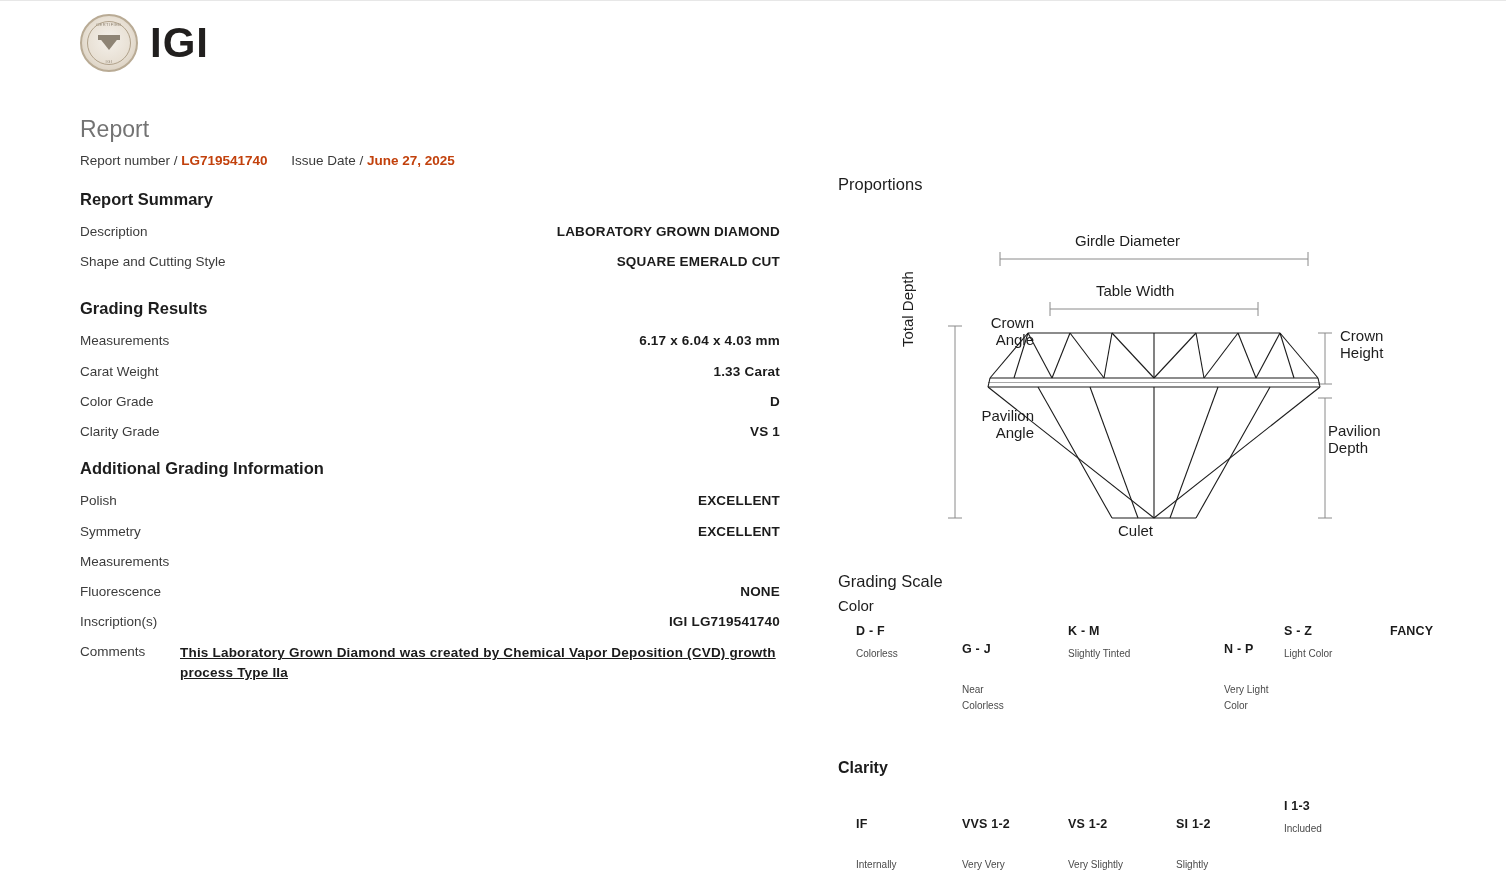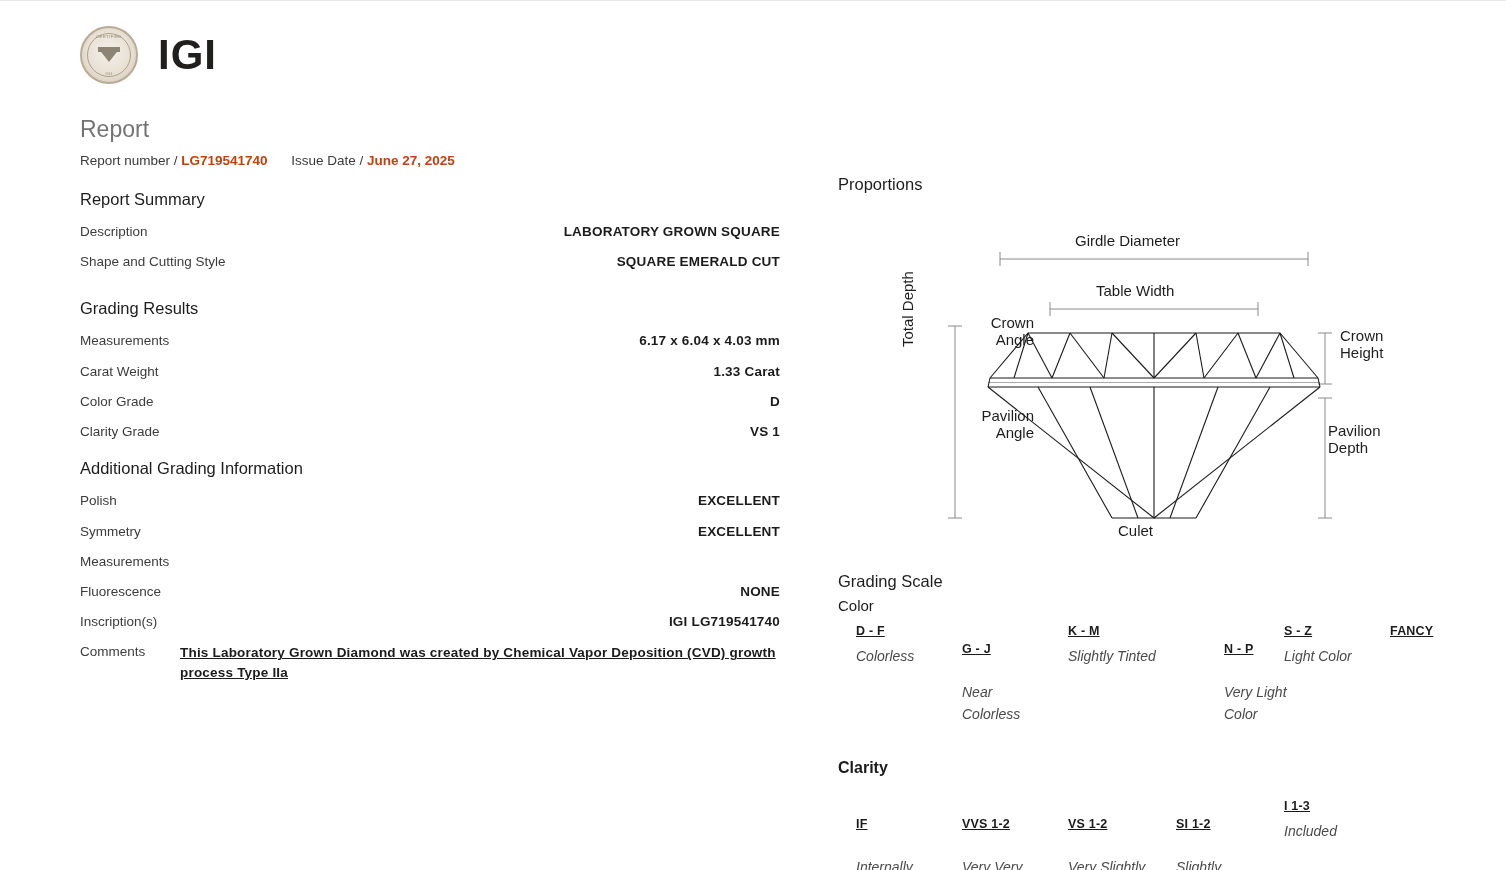--- a/index.html
+++ b/index.html
@@ -7,21 +7,21 @@
     margin: 0; padding: 0;
     width: 1506px; height: 870px;
     background: #ffffff;
     font-family: "Liberation Sans", sans-serif;
     color: #1b1b1b;
     overflow: hidden;
   }
   .page { position: relative; width: 1506px; height: 870px; }
 
   
-  .header { position: absolute; left: 80px; top: 26px; display: flex; align-items: center; gap: 20px; justify-content: flex-end; }
+  .header { position: absolute; left: 80px; top: 14px; display: flex; align-items: center; gap: 12px; justify-content: flex-end; }
   .igi-seal { width: 58px; height: 58px; border-radius: 50%; position: relative;
     background: radial-gradient(circle at 50% 45%, #f4f0ea 0%, #e8e0d4 55%, #cfc3b1 100%);
     border: 2px solid #b9ab95; }
   .igi-seal .ring { position: absolute; inset: 5px; border-radius: 50%; border: 1px solid #b0a18a; }
   .igi-seal .gem { position: absolute; left: 50%; top: 50%; transform: translate(-50%,-50%);
      width: 0; height: 0; border-left: 11px solid transparent; border-right: 11px solid transparent;
      border-top: 14px solid #8e8475; }
   .igi-seal .gemtop { position: absolute; left: 50%; top: 19px; transform: translateX(-50%);
      width: 22px; height: 5px; background: #8e8475; }
   .igi-seal .microtext { position: absolute; left: 0; right: 0; top: 6px; text-align: center;
@@ -29,21 +29,21 @@
   .igi-seal .microtext.bottom { top: auto; bottom: 6px; }
   .igi-word { font-size: 42px; font-weight: 700; letter-spacing: 1px; color: #211f1e; line-height: 1; }
 
   
   .left { position: absolute; left: 80px; top: 116px; width: 700px; }
   .report-title { font-size: 23px; font-weight: 400; color: #737373; margin-bottom: 10px; }
   .meta-line { font-size: 13.5px; color: #3a3a3a; margin-bottom: 22px; }
   .meta-line .strong { font-weight: 700; color: #c2410c; }
   .meta-gap { display: inline-block; width: 16px; }
 
-  .section-title { font-size: 16.5px; font-weight: 400; color: #1d1d1d; margin: 0 0 8px 0; }
+  .section-title { font-size: 16.5px; font-weight: 700; color: #1d1d1d; margin: 0 0 8px 0; }
 
   .row { display: flex; align-items: flex-start; font-size: 13.5px; line-height: 1.35; padding: 6px 0; }
   .row .label { width: 420px; color: #3c3c3c; font-weight: 400; }
   .row .value { flex: 1; text-align: right; font-weight: 700; color: #1b1b1b; letter-spacing: 0.2px; }
   .row.comments .label { width: 100px; }
   .row.comments .value { text-align: left; font-weight: 700; line-height: 1.45; padding-left: 0; text-decoration: underline; }
 
   .block-gap { height: 22px; }
   .block-gap-sm { height: 12px; }
 
@@ -54,22 +54,22 @@
   .diagram { position: relative; width: 620px; height: 350px; }
   .diagram svg { position: absolute; left: 0; top: 0; }
   .dlabel { position: absolute; font-size: 15px; color: #1d1d1d; line-height: 1.15; }
 
   
   .gs { position: absolute; left: 838px; top: 572px; width: 640px; }
   .gs h3 { font-size: 16.5px; font-weight: 400; margin: 0 0 6px 0; color: #1d1d1d; }
   .gs h4 { font-size: 15px; font-weight: 400; margin: 0 0 10px 0; color: #1d1d1d; }
   .scale-row { position: relative; height: 78px; }
   .scale-cell { position: absolute; top: 0; }
-  .scale-cell .hd { font-size: 12.5px; font-weight: 700; color: #1b1b1b; margin-bottom: 8px; letter-spacing: 0.2px; text-decoration: underline; }
-  .scale-cell .sub { font-size: 14px; color: #4a4a4a; line-height: 1.55; font-style: italic; }
+  .scale-cell .hd { font-size: 12.5px; font-weight: 700; color: #1b1b1b; margin-bottom: 8px; letter-spacing: 0.2px; }
+  .scale-cell .sub { font-size: 10px; color: #4a4a4a; line-height: 1.55; }
   .clarity-wrap { position: absolute; left: 838px; top: 738px; width: 640px; }
   .divider { position: absolute; left: 0; top: 0; width: 1506px; height: 1px; background: #e7e7e7; }
 </style>
 </head>
 <body>
 
 <div class="page">
 
   <div class="divider"></div>
 
@@ -93,21 +93,21 @@
       <span class="strong">LG719541740</span>
       <span class="meta-gap"></span>
       <span>Issue Date /</span>
       <span class="strong">June 27, 2025</span>
     </div>
 
     <div class="section-title">Report Summary</div>
     <div>
       <div class="row">
         <div class="label">Description</div>
-        <div class="value">LABORATORY GROWN SQUARE</div>
+        <div class="value">LABORATORY GROWN DIAMOND</div>
       </div>
       <div class="row">
         <div class="label">Shape and Cutting Style</div>
         <div class="value">SQUARE EMERALD CUT</div>
       </div>
     </div>
 
     <div class="block-gap"></div>
 
     <div class="section-title">Grading Results</div>

